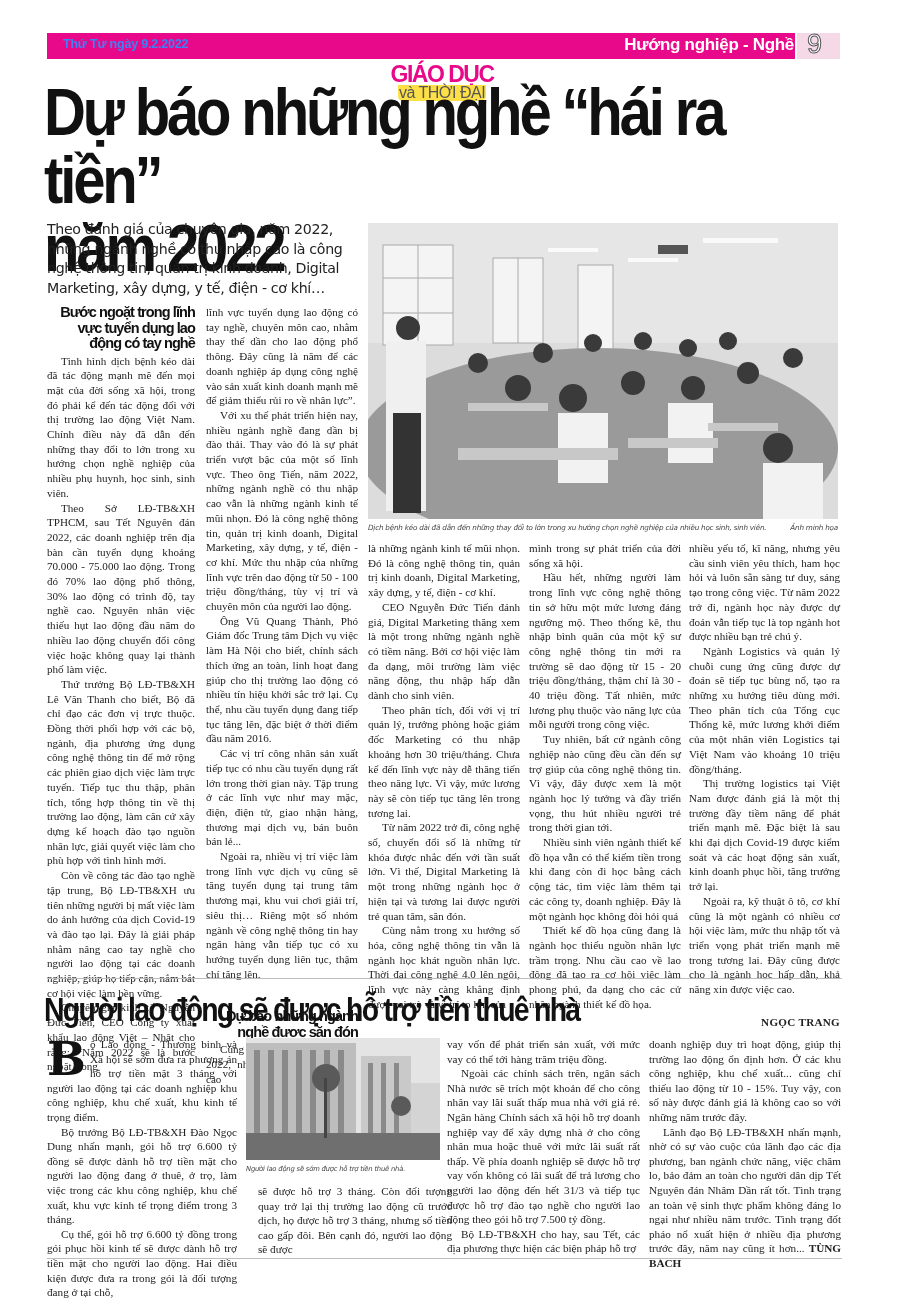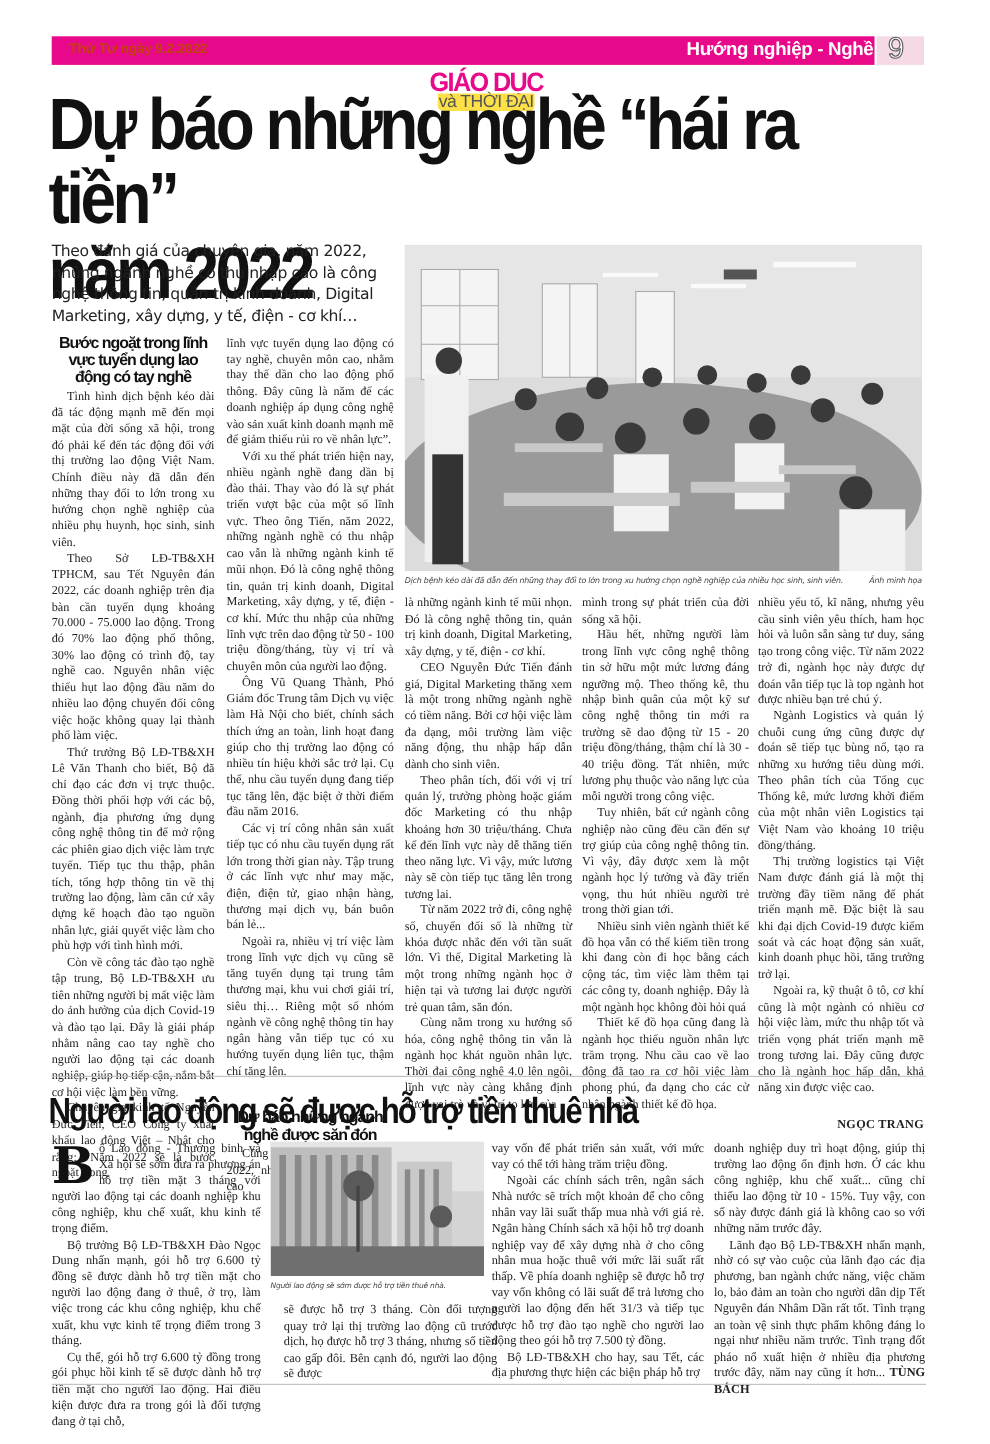--- a/index.html
+++ b/index.html
@@ -1,40 +1,40 @@
 <!DOCTYPE html>
 <html><head>
 <meta charset="utf-8">
 <style>
   * { box-sizing: border-box; margin: 0; padding: 0; }
   html, body { width: 900px; height: 1313px; background: #ffffff; overflow: hidden; }
   body { position: relative; font-family: "DejaVu Serif", serif; color: #1a1a1a; }
 
   
   .header-band { position: absolute; left: 47px; top: 33px; width: 748px; height: 26px; background: #e8088a; }
-  .header-date { position: absolute; left: 63px; top: 37px; font-family: "Liberation Sans", sans-serif; font-weight: bold; font-size: 12.5px; color: #c2410c; letter-spacing: -0.2px; }
+  .header-date { position: absolute; left: 63px; top: 37px; font-family: "Liberation Sans", sans-serif; font-weight: bold; font-size: 12.5px; color: #3b82f6; letter-spacing: -0.2px; }
   .header-section { position: absolute; right: 106px; top: 35px; font-family: "Liberation Sans", sans-serif; font-weight: bold; font-size: 17px; color: #fff; letter-spacing: -0.3px; }
   .page-num-box { position: absolute; left: 797px; top: 33px; width: 43px; height: 26px; background: #f5d9e7; }
   .page-num { position: absolute; left: 807px; top: 29px; font-family: "Liberation Sans", sans-serif; font-size: 27px; color: #ffffff; -webkit-text-stroke: 1px #555; font-weight: normal; }
   .logo { position: absolute; left: 390px; top: 25px; width: 104px; height: 40px; margin-top: 38px; }
   .logo-top { position: absolute; left: 0; top: 0; width: 104px; text-align: center; font-family: "Liberation Sans", sans-serif; font-weight: bold; font-size: 23px; color: #e8088a; letter-spacing: -1.5px; line-height: 22px; background: #fff; border-radius: 3px 3px 0 0; transform: scaleY(1.05); }
   .logo-bottom { position: absolute; left: 8px; top: 22px; width: 88px; height: 16px; background: #fde047; border-radius: 0 0 5px 5px; text-align: center; font-family: "Liberation Sans", sans-serif; font-size: 16px; color: #555; letter-spacing: -0.5px; line-height: 15px; }
 
   
   .headline { position: absolute; left: 44px; top: 78px; width: 820px; font-family: "Liberation Sans", sans-serif; font-weight: bold; font-size: 66px; line-height: 68px; color: #111; letter-spacing: -3.6px; transform: scaleX(0.88); transform-origin: left top; }
 
   .lede { position: absolute; left: 47px; top: 220px; width: 316px; font-family: "DejaVu Sans", sans-serif; font-size: 14.2px; line-height: 19.5px; color: #222; letter-spacing: -0.35px; }
 
   .photo-main { position: absolute; left: 368px; top: 223px; width: 470px; height: 296px; overflow: hidden; background: #d8d8d8; }
   .photo-caption { position: absolute; left: 368px; top: 523px; width: 470px; font-family: "DejaVu Sans", sans-serif; font-style: italic; font-size: 7.2px; color: #444; display: flex; justify-content: space-between; letter-spacing: -0.2px; }
 
   .col { position: absolute; font-family: "Liberation Serif", serif; font-size: 11.1px; line-height: 14.7px; color: #222; text-align: justify; }
   .col p { text-indent: 14px; }
   .col p.noindent { text-indent: 0; }
-  .subhead { font-family: "Liberation Sans", sans-serif; font-weight: bold; font-size: 14.5px; line-height: 15.5px; color: #111; letter-spacing: -0.9px; text-align: center; margin-bottom: 2px; }
+  .subhead { font-family: "Liberation Sans", sans-serif; font-weight: bold; font-size: 14.5px; line-height: 15.5px; color: #111; letter-spacing: -0.9px; text-align: right; margin-bottom: 2px; }
   .byline { text-align: right; font-weight: bold; letter-spacing: 0.3px; text-indent: 0 !important; margin-top: 18px; }
 
   .rule { position: absolute; height: 1px; background: #bdbdbd; }
 
   .headline2 { position: absolute; left: 44px; top: 990px; font-family: "Liberation Sans", sans-serif; font-weight: bold; font-size: 33px; line-height: 40px; color: #111; letter-spacing: -2px; transform: scaleX(0.86); transform-origin: left top; white-space: nowrap; }
 
   .col2 { position: absolute; font-family: "Liberation Serif", serif; font-size: 11.2px; line-height: 14.6px; color: #222; text-align: justify; }
   .col2 p { text-indent: 14px; }
   .col2 p.noindent { text-indent: 0; }
   .dropcap { float: left; font-family: "DejaVu Serif", serif; font-weight: bold; font-size: 46px; line-height: 40px; margin: 2px 4px 0 0; color: #111; }

